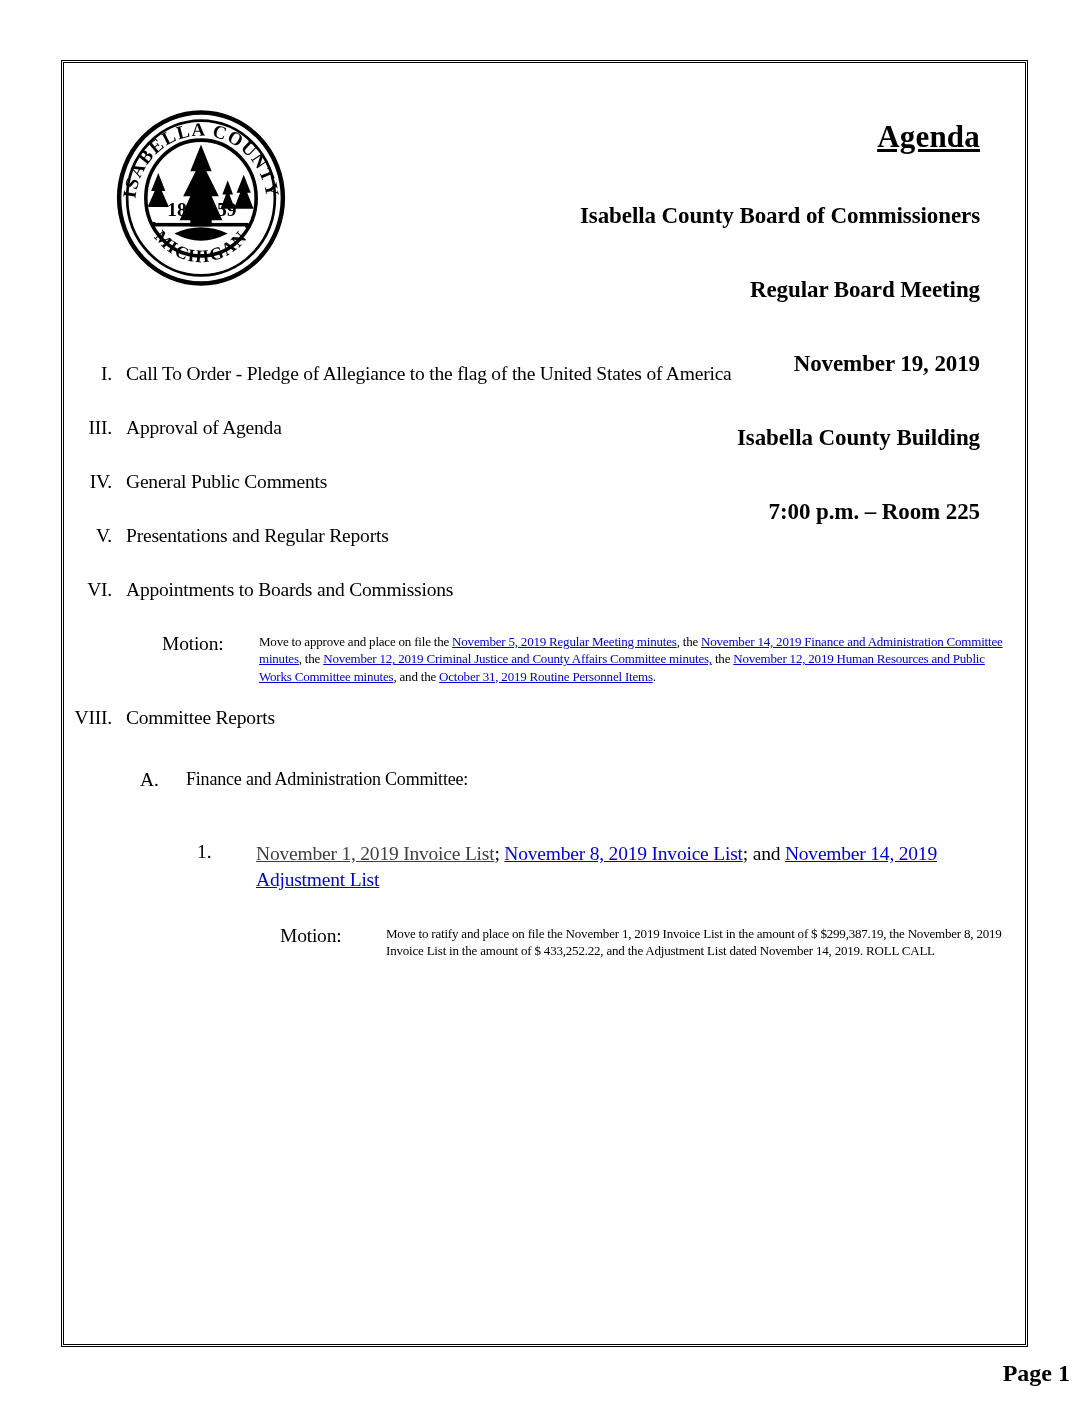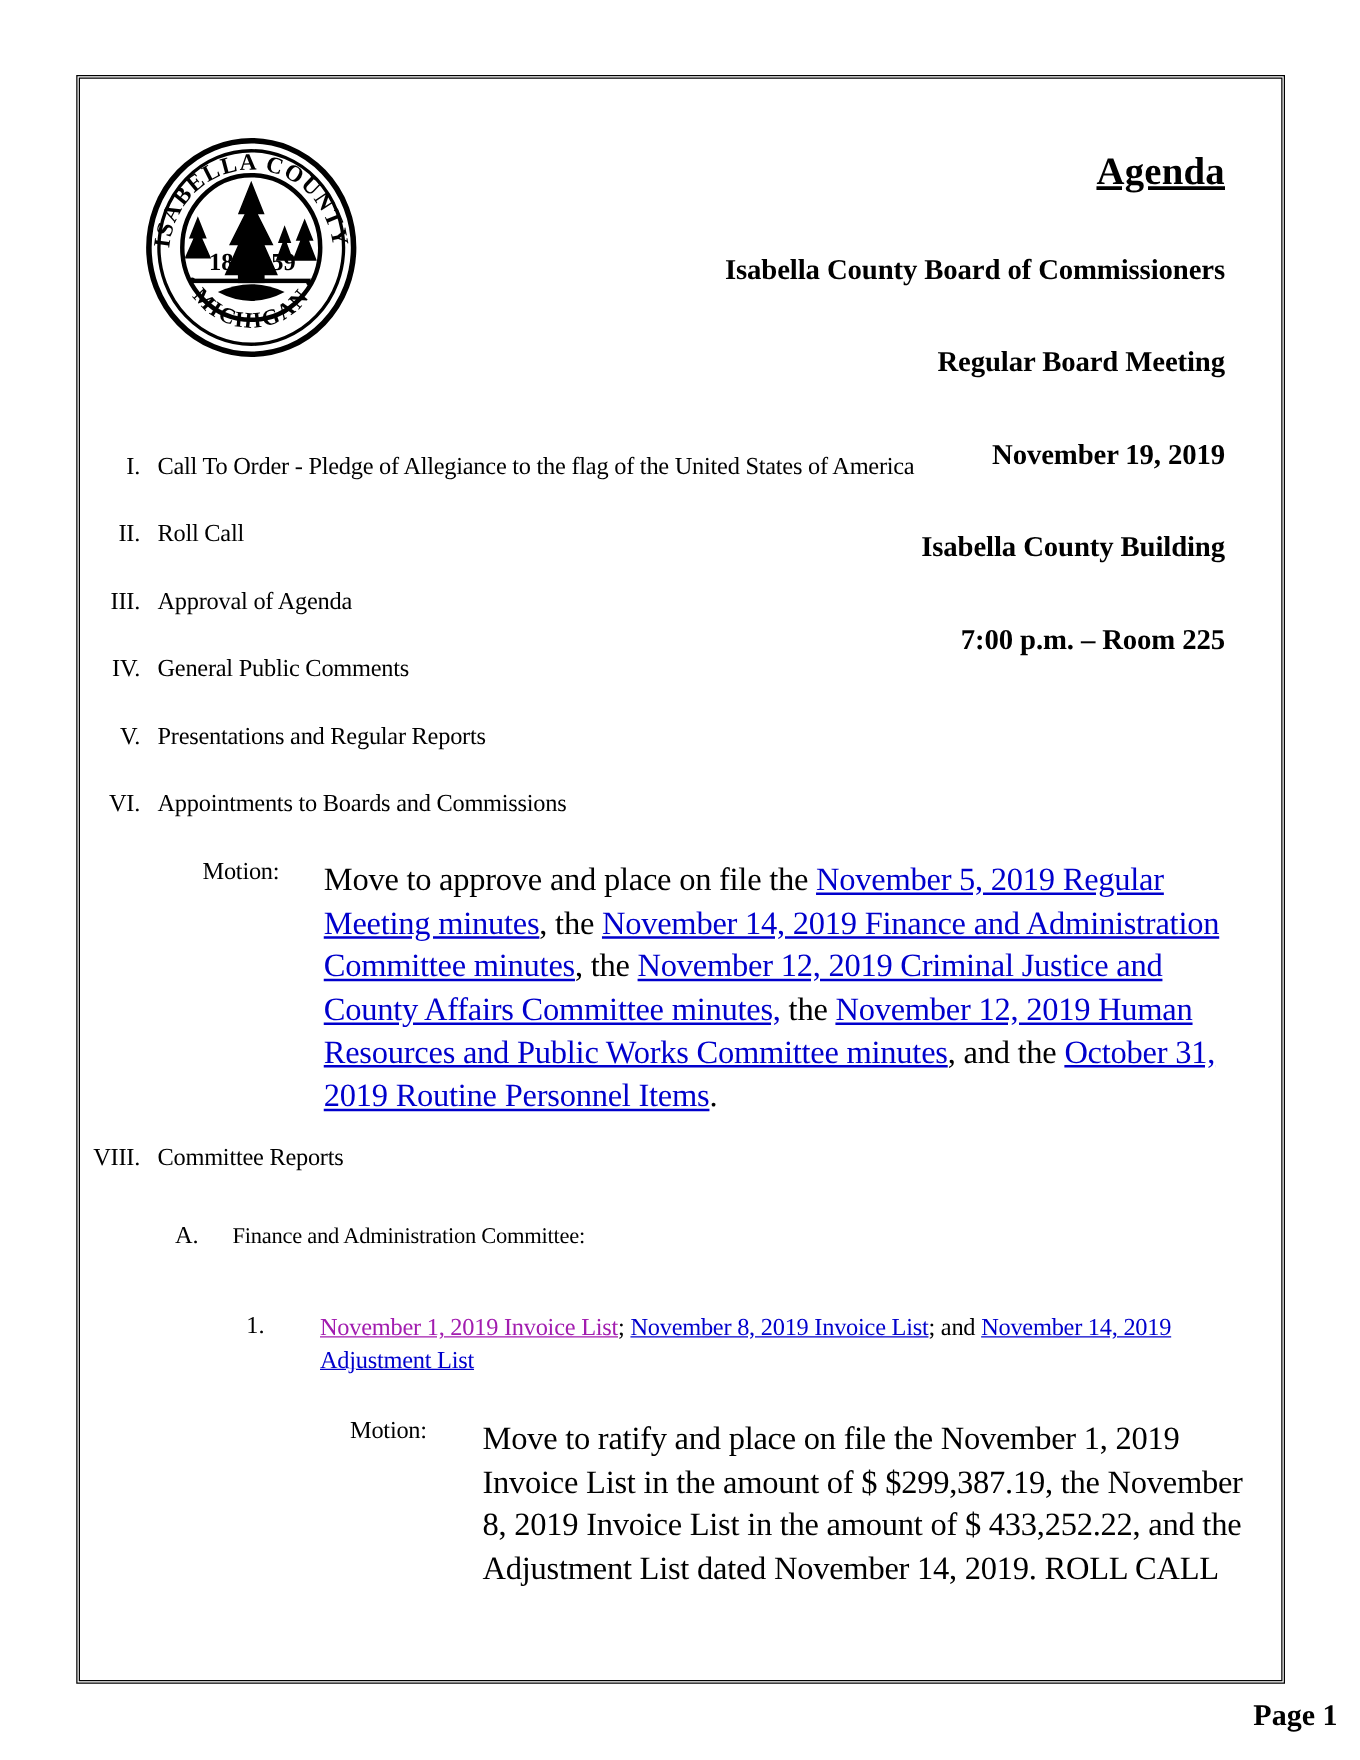--- a/index.html
+++ b/index.html
@@ -119,21 +119,21 @@
     margin-bottom: 8px;
   }
   .motion-label {
     position: absolute;
     top: 0;
     font-size: 19.5px;
     letter-spacing: -0.2px;
     margin-left: 20px;
   }
   .motion-body {
-    font-size: 26px;
+    font-size: 13px;
     line-height: 1.33;
     letter-spacing: -0.2px;
     text-align: left;
   }
   .motion-1 .motion-label { left: 78px; }
   .motion-1 .motion-body {
     margin-left: 195px;
     width: 752px;
   }
   .motion-2 .motion-label { left: 196px; }
@@ -245,24 +245,20 @@
       </div>
     </div>
 
     <div class="agenda">
 
       <div class="agenda-item">
         <span class="num">I.</span>
         <span class="item-label">Call To Order - Pledge of Allegiance to the flag of the United States of America</span>
       </div>
 
-      <div class="agenda-item">
-        <span class="num">II.</span>
-        <span class="item-label">Roll Call</span>
-      </div>
 
       <div class="agenda-item">
         <span class="num">III.</span>
         <span class="item-label">Approval of Agenda</span>
       </div>
 
       <div class="agenda-item">
         <span class="num">IV.</span>
         <span class="item-label">General Public Comments</span>
       </div>
@@ -288,21 +284,21 @@
         <span class="item-label">Committee Reports</span>
       </div>
 
       <div class="sub-a">
         <span class="marker">A.</span>
         <span class="text">Finance and Administration Committee:</span>
       </div>
 
       <div class="sub-1">
         <span class="marker">1.</span>
-        <div class="text"><span class="doclink" style="color: #a21caf;">November 1, 2019 Invoice List</span><span>; </span><span class="doclink" style="color: rgb(0, 0, 204);">November 8, 2019 Invoice List</span><span>; and </span><span class="doclink" style="color: rgb(0, 0, 204);">November 14, 2019 Adjustment List</span></div>
+        <div class="text"><span class="doclink" style="color: #404040;">November 1, 2019 Invoice List</span><span>; </span><span class="doclink" style="color: rgb(0, 0, 204);">November 8, 2019 Invoice List</span><span>; and </span><span class="doclink" style="color: rgb(0, 0, 204);">November 14, 2019 Adjustment List</span></div>
       </div>
 
       <div class="motion-block motion-2" style="margin-top:32px;">
         <span class="motion-label">Motion:</span>
         <div class="motion-body">Move to ratify and place on file the November 1, 2019 Invoice List in the amount of $ $299,387.19, the November 8, 2019 Invoice List in the amount of $ 433,252.22, and the Adjustment List dated November 14, 2019. ROLL CALL</div>
       </div>
 
     </div>
   </div>
 </div>

